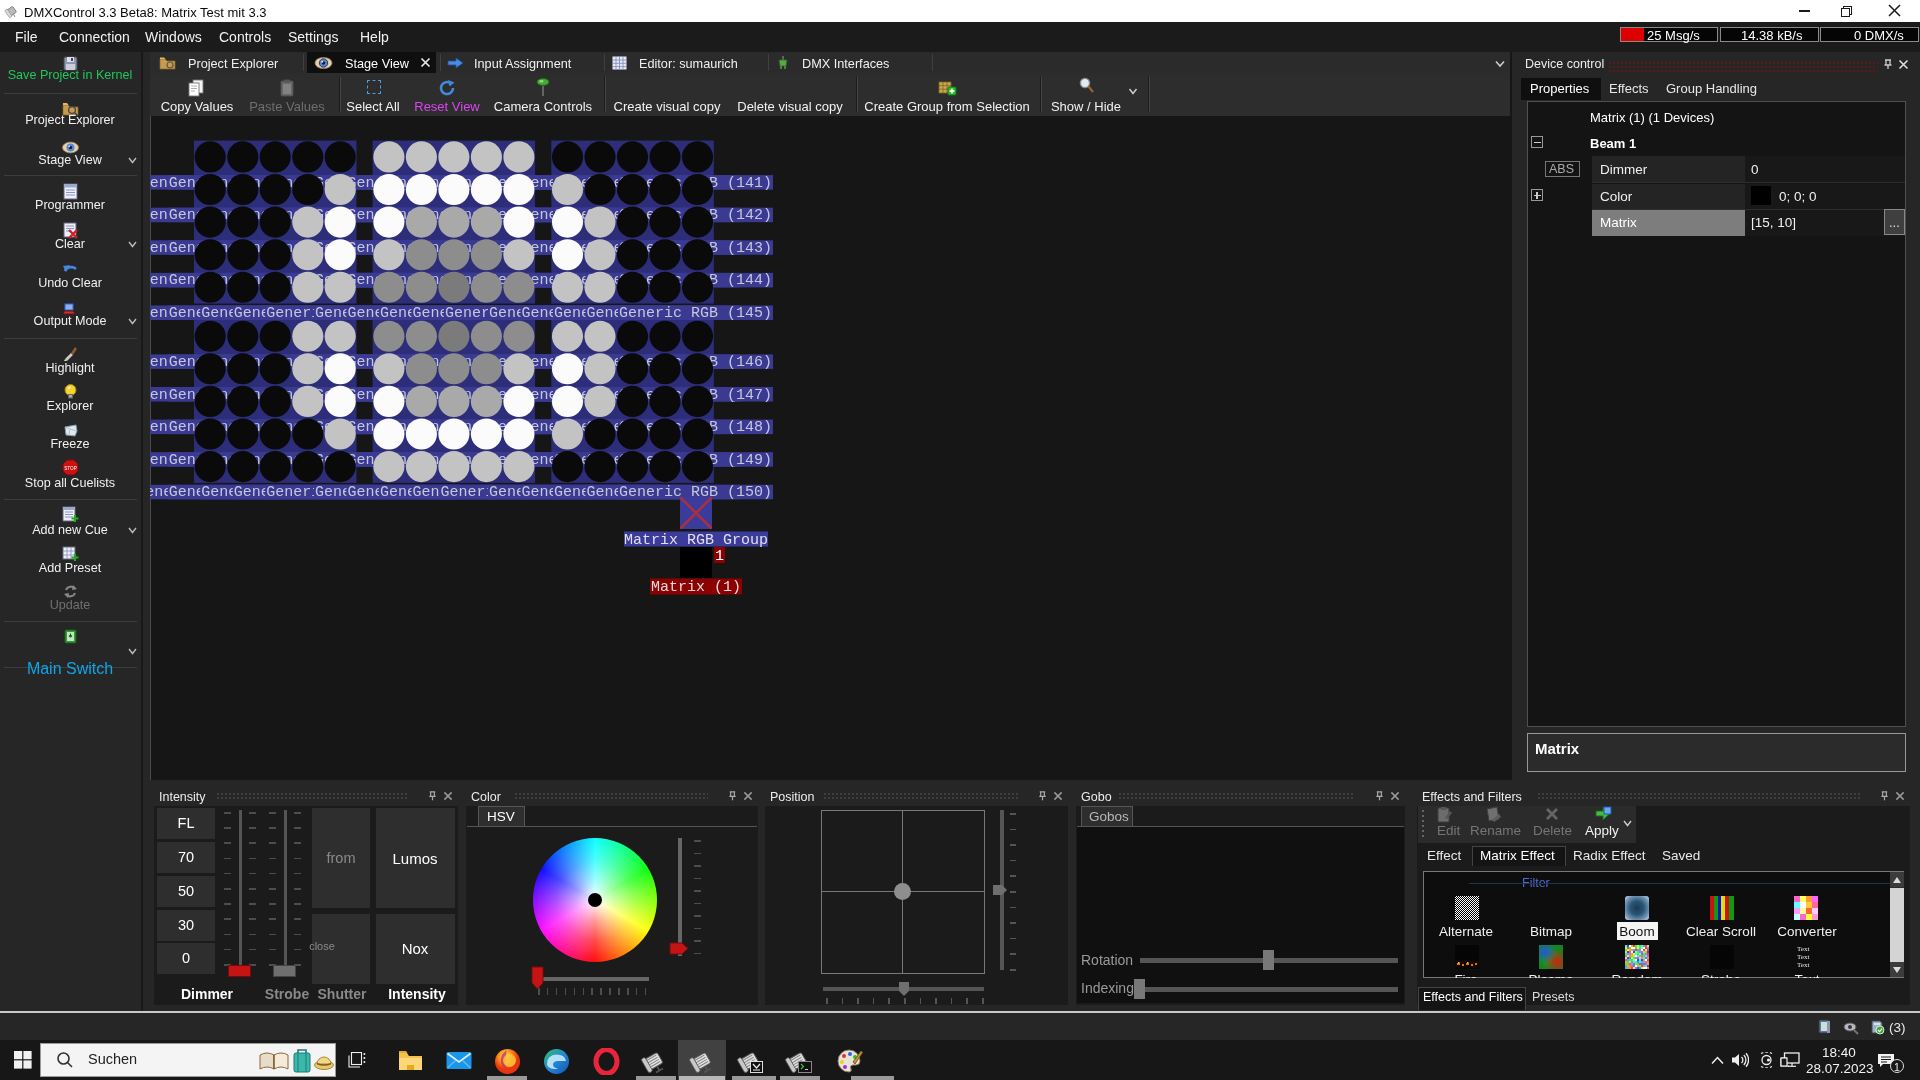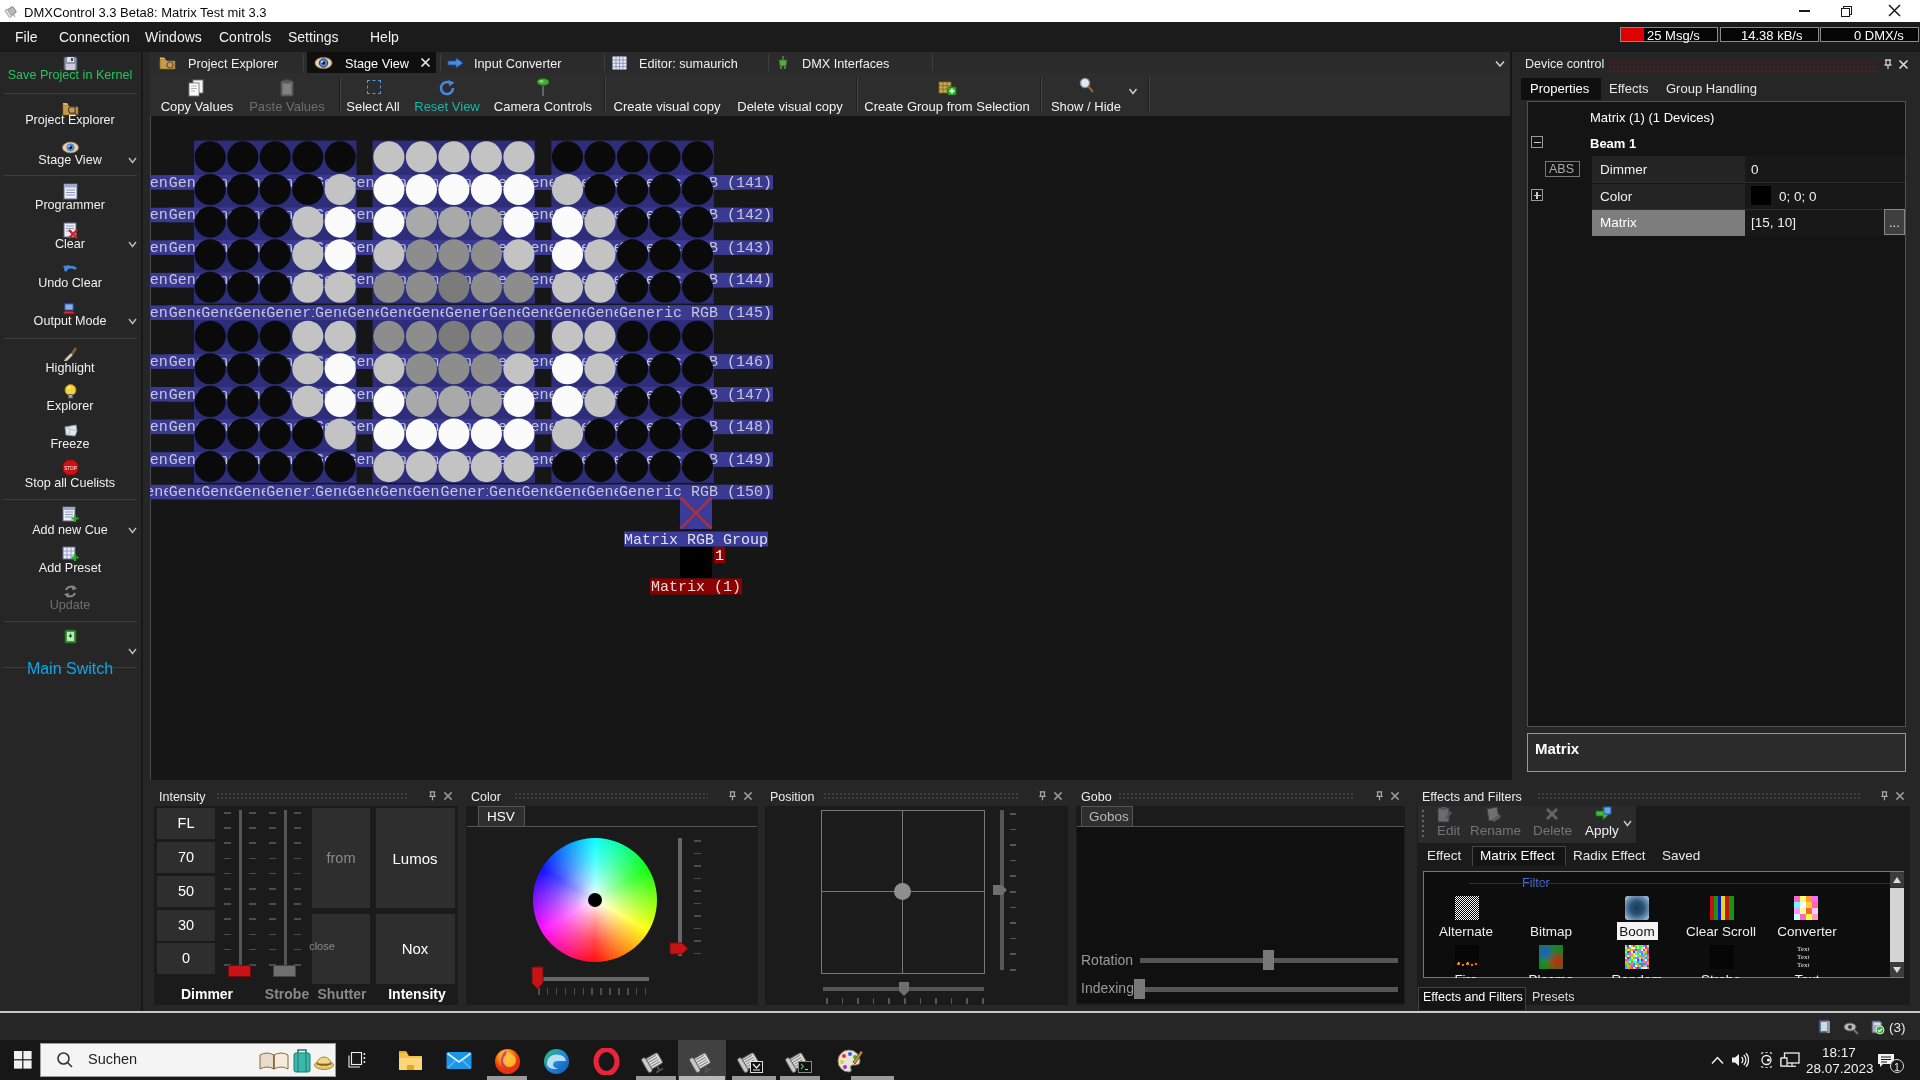--- a/index.html
+++ b/index.html
@@ -24,21 +24,21 @@
 <div class="abs" style="left:1841px;top:8px;width:9px;height:9px;border:1.4px solid #1a1a1a;background:#fff"></div>
 <svg class="abs" style="left:1888px;top:4px" width="13" height="13" viewBox="0 0 13 13">
     <path d="M1 1 L12 12 M12 1 L1 12" stroke="#1a1a1a" stroke-width="1.5"></path>
   </svg>
 <div class="abs" style="left:0;top:22px;width:1920px;height:30px;background:#1b1b1b"></div>
 <div class="txt" style="left:15px;top:29px;font-size:14px;color:#f2f2f2">File</div>
 <div class="txt" style="left:59px;top:29px;font-size:14px;color:#f2f2f2">Connection</div>
 <div class="txt" style="left:145px;top:29px;font-size:14px;color:#f2f2f2">Windows</div>
 <div class="txt" style="left:219px;top:29px;font-size:14px;color:#f2f2f2">Controls</div>
 <div class="txt" style="left:288px;top:29px;font-size:14px;color:#f2f2f2">Settings</div>
-<div class="txt" style="left:370px;top:29px;font-size:14px;color:#f2f2f2">Help</div>
+<div class="txt" style="left:360px;top:29px;font-size:14px;color:#f2f2f2">Help</div>
 <div class="abs" style="left:1620px;top:27px;width:98px;height:15px;background:#050505;border:1px solid #8a8a8a"></div>
 <div class="abs" style="left:1621px;top:28px;width:23px;height:13px;background:#dd0000"></div>
 <div class="txt" style="left:1647px;top:28px;font-size:13px;color:#fff">25 Msg/s</div>
 <div class="abs" style="left:1720px;top:27px;width:99px;height:15px;background:#050505;border:1px solid #8a8a8a"></div>
 <div class="txt" style="left:1741px;top:28px;font-size:13px;color:#fff">14.38 kB/s</div>
 <div class="abs" style="left:1820px;top:27px;width:99px;height:15px;background:#050505;border:1px solid #8a8a8a"></div>
 <div class="txt" style="left:1854px;top:28px;font-size:13px;color:#fff">0 DMX/s</div>
 <div class="abs" style="left:150px;top:52px;width:1360px;height:21px;background:#2b2b2b"></div>
 <div class="abs" style="left:303px;top:54px;width:1px;height:17px;background:#404040"></div>
 <div class="abs" style="left:440px;top:54px;width:1px;height:17px;background:#404040"></div>
@@ -58,21 +58,21 @@
     <circle cx="9.5" cy="7" r="1.8" fill="#102040"></circle>
 <circle cx="8.2" cy="5.8" r="1" fill="#cfe4ff"></circle>
   </svg>
 <div class="txt" style="left:345px;top:56.5px;font-size:12.7px;color:#fff">Stage View</div>
 <svg class="abs" style="left:420px;top:57px" width="11" height="11" viewBox="0 0 11 11">
     <path d="M1.5 1.5 L9.5 9.5 M9.5 1.5 L1.5 9.5" stroke="#e8e8e8" stroke-width="1.7"></path>
   </svg>
 <svg class="abs" style="left:447px;top:57px" width="18" height="12" viewBox="0 0 18 12">
 <path d="M1 4 L9 4 L9 1 L16 6 L9 11 L9 8 L1 8 Z" fill="#4a8ae0" stroke="#1d4fa0" stroke-width="0.8"></path>
   </svg>
-<div class="txt" style="left:474px;top:56.5px;font-size:12.7px;color:#f0f0f0">Input Converter</div>
+<div class="txt" style="left:474px;top:56.5px;font-size:12.7px;color:#f0f0f0">Input Assignment</div>
 <svg class="abs" style="left:612px;top:56px" width="15" height="14" viewBox="0 0 15 14">
 <rect x="0.5" y="0.5" width="14" height="13" fill="#e8e8f4"></rect>
 <path d="M0.5 4 H14.5 M0.5 7.3 H14.5 M0.5 10.6 H14.5 M4 0.5 V13.5 M7.5 0.5 V13.5 M11 0.5 V13.5" stroke="#7788bb" stroke-width="0.8"></path>
   </svg>
 <div class="txt" style="left:639px;top:56.5px;font-size:12.7px;color:#f0f0f0">Editor: sumaurich</div>
 <svg class="abs" style="left:776px;top:55px" width="14" height="16" viewBox="0 0 14 16">
 <path d="M7 1 L7 5" stroke="#888" stroke-width="1.2"></path>
     <path d="M3 5 L11 5 L10 11 L4 11 Z" fill="#55aa44" stroke="#2d6a22" stroke-width="0.8"></path>
 <path d="M5 11 L5 14 M9 11 L9 14" stroke="#55aa44" stroke-width="1.4"></path>
   </svg>
@@ -98,21 +98,21 @@
 <path d="M5 7 H11 M5 9.5 H11 M5 12 H9" stroke="#99a" stroke-width="0.8"></path>
   </svg>
 <div class="txt" style="left:287px;top:99px;font-size:13px;color:#6e6e6e;transform:translateX(-50%)">Paste Values</div>
 <svg class="abs" style="left:278px;top:79px" width="18" height="19" viewBox="0 0 18 19" opacity="0.55">
 <rect x="3" y="2" width="12" height="15" rx="1" fill="#9a9a9a" stroke="#666"></rect>
 <rect x="6" y="0.5" width="6" height="3" rx="1" fill="#777"></rect>
     <rect x="5" y="5" width="8" height="10" fill="#c9c9c9"></rect>
   </svg>
 <div class="txt" style="left:373px;top:99px;font-size:13px;color:#f2f2f2;transform:translateX(-50%)">Select All</div>
 <div class="abs" style="left:367px;top:80px;width:14px;height:14px;border:1.4px dashed #5599dd"></div>
-<div class="txt" style="left:447px;top:99px;font-size:13px;color:#14b8a6;transform:translateX(-50%)">Reset View</div>
+<div class="txt" style="left:447px;top:99px;font-size:13px;color:#d946ef;transform:translateX(-50%)">Reset View</div>
 <svg class="abs" style="left:438px;top:79px" width="19" height="17" viewBox="0 0 19 17">
 <path d="M15 9 a6 6 0 1 1 -2.2-4.6" fill="none" stroke="#4488dd" stroke-width="2.6"></path>
 <path d="M10 1 L16.5 3.5 L11.5 7.5 Z" fill="#4488dd"></path>
   </svg>
 <div class="txt" style="left:543px;top:99px;font-size:13px;color:#f2f2f2;transform:translateX(-50%)">Camera Controls</div>
 <svg class="abs" style="left:534px;top:77px" width="18" height="20" viewBox="0 0 18 20">
 <path d="M9 9 L9 19" stroke="#888" stroke-width="1.2"></path>
 <ellipse cx="9" cy="5" rx="6" ry="3.4" fill="#44aa33" stroke="#1d6a14" stroke-width="0.8"></ellipse>
 <ellipse cx="7.4" cy="4.2" rx="2.2" ry="1.2" fill="#88dd77"></ellipse>
   </svg>
@@ -1387,19 +1387,19 @@
 <circle cx="10.5" cy="8" r="1.6" fill="#eee"></circle>
     <path d="M3 1.5 a12 12 0 0 1 11 0 M3 14.5 a12 12 0 0 0 11 0" stroke="#eee" stroke-width="1.2" fill="none" stroke-dasharray="2.5 2"></path>
   </svg>
 <svg class="abs" style="left:1780px;top:1052px" width="20" height="16" viewBox="0 0 20 16">
 <rect x="4.5" y="1" width="14.5" height="10" fill="none" stroke="#eee" stroke-width="1.3"></rect>
 <line x1="12" y1="11" x2="12" y2="14" stroke="#eee" stroke-width="1.2"></line>
     <line x1="8" y1="14.3" x2="16" y2="14.3" stroke="#eee" stroke-width="1.2"></line>
 <path d="M1 6 L7 6 M1 6 L1 14 L9 14" stroke="#eee" stroke-width="1.2" fill="none"></path>
     <rect x="1" y="6" width="6" height="8" fill="#171717" stroke="#eee" stroke-width="1.2"></rect>
   </svg>
-<div class="txt" style="left:1822px;top:1045px;font-size:13.5px;color:#f2f2f2">18:17</div>
+<div class="txt" style="left:1822px;top:1045px;font-size:13.5px;color:#f2f2f2">18:40</div>
 <div class="txt" style="left:1806px;top:1061px;font-size:13.5px;color:#f2f2f2">28.07.2023</div>
 <svg class="abs" style="left:1877px;top:1053px" width="20" height="16" viewBox="0 0 20 16">
 <path d="M1 1 L17 1 L17 11 L6 11 L3 14 L3 11 L1 11 Z" fill="#f2f2f2"></path>
     <path d="M4 4 H14 M4 6.5 H14 M4 9 H10" stroke="#171717" stroke-width="1"></path>
   </svg>
 <div class="abs" style="left:1890px;top:1059px;width:14px;height:14px;border-radius:50%;background:#171717;border:1.4px solid #ddd"></div>
 <div class="txt" style="left:1894px;top:1061px;font-size:10.5px;color:#eee">1</div>
 </body></html>

